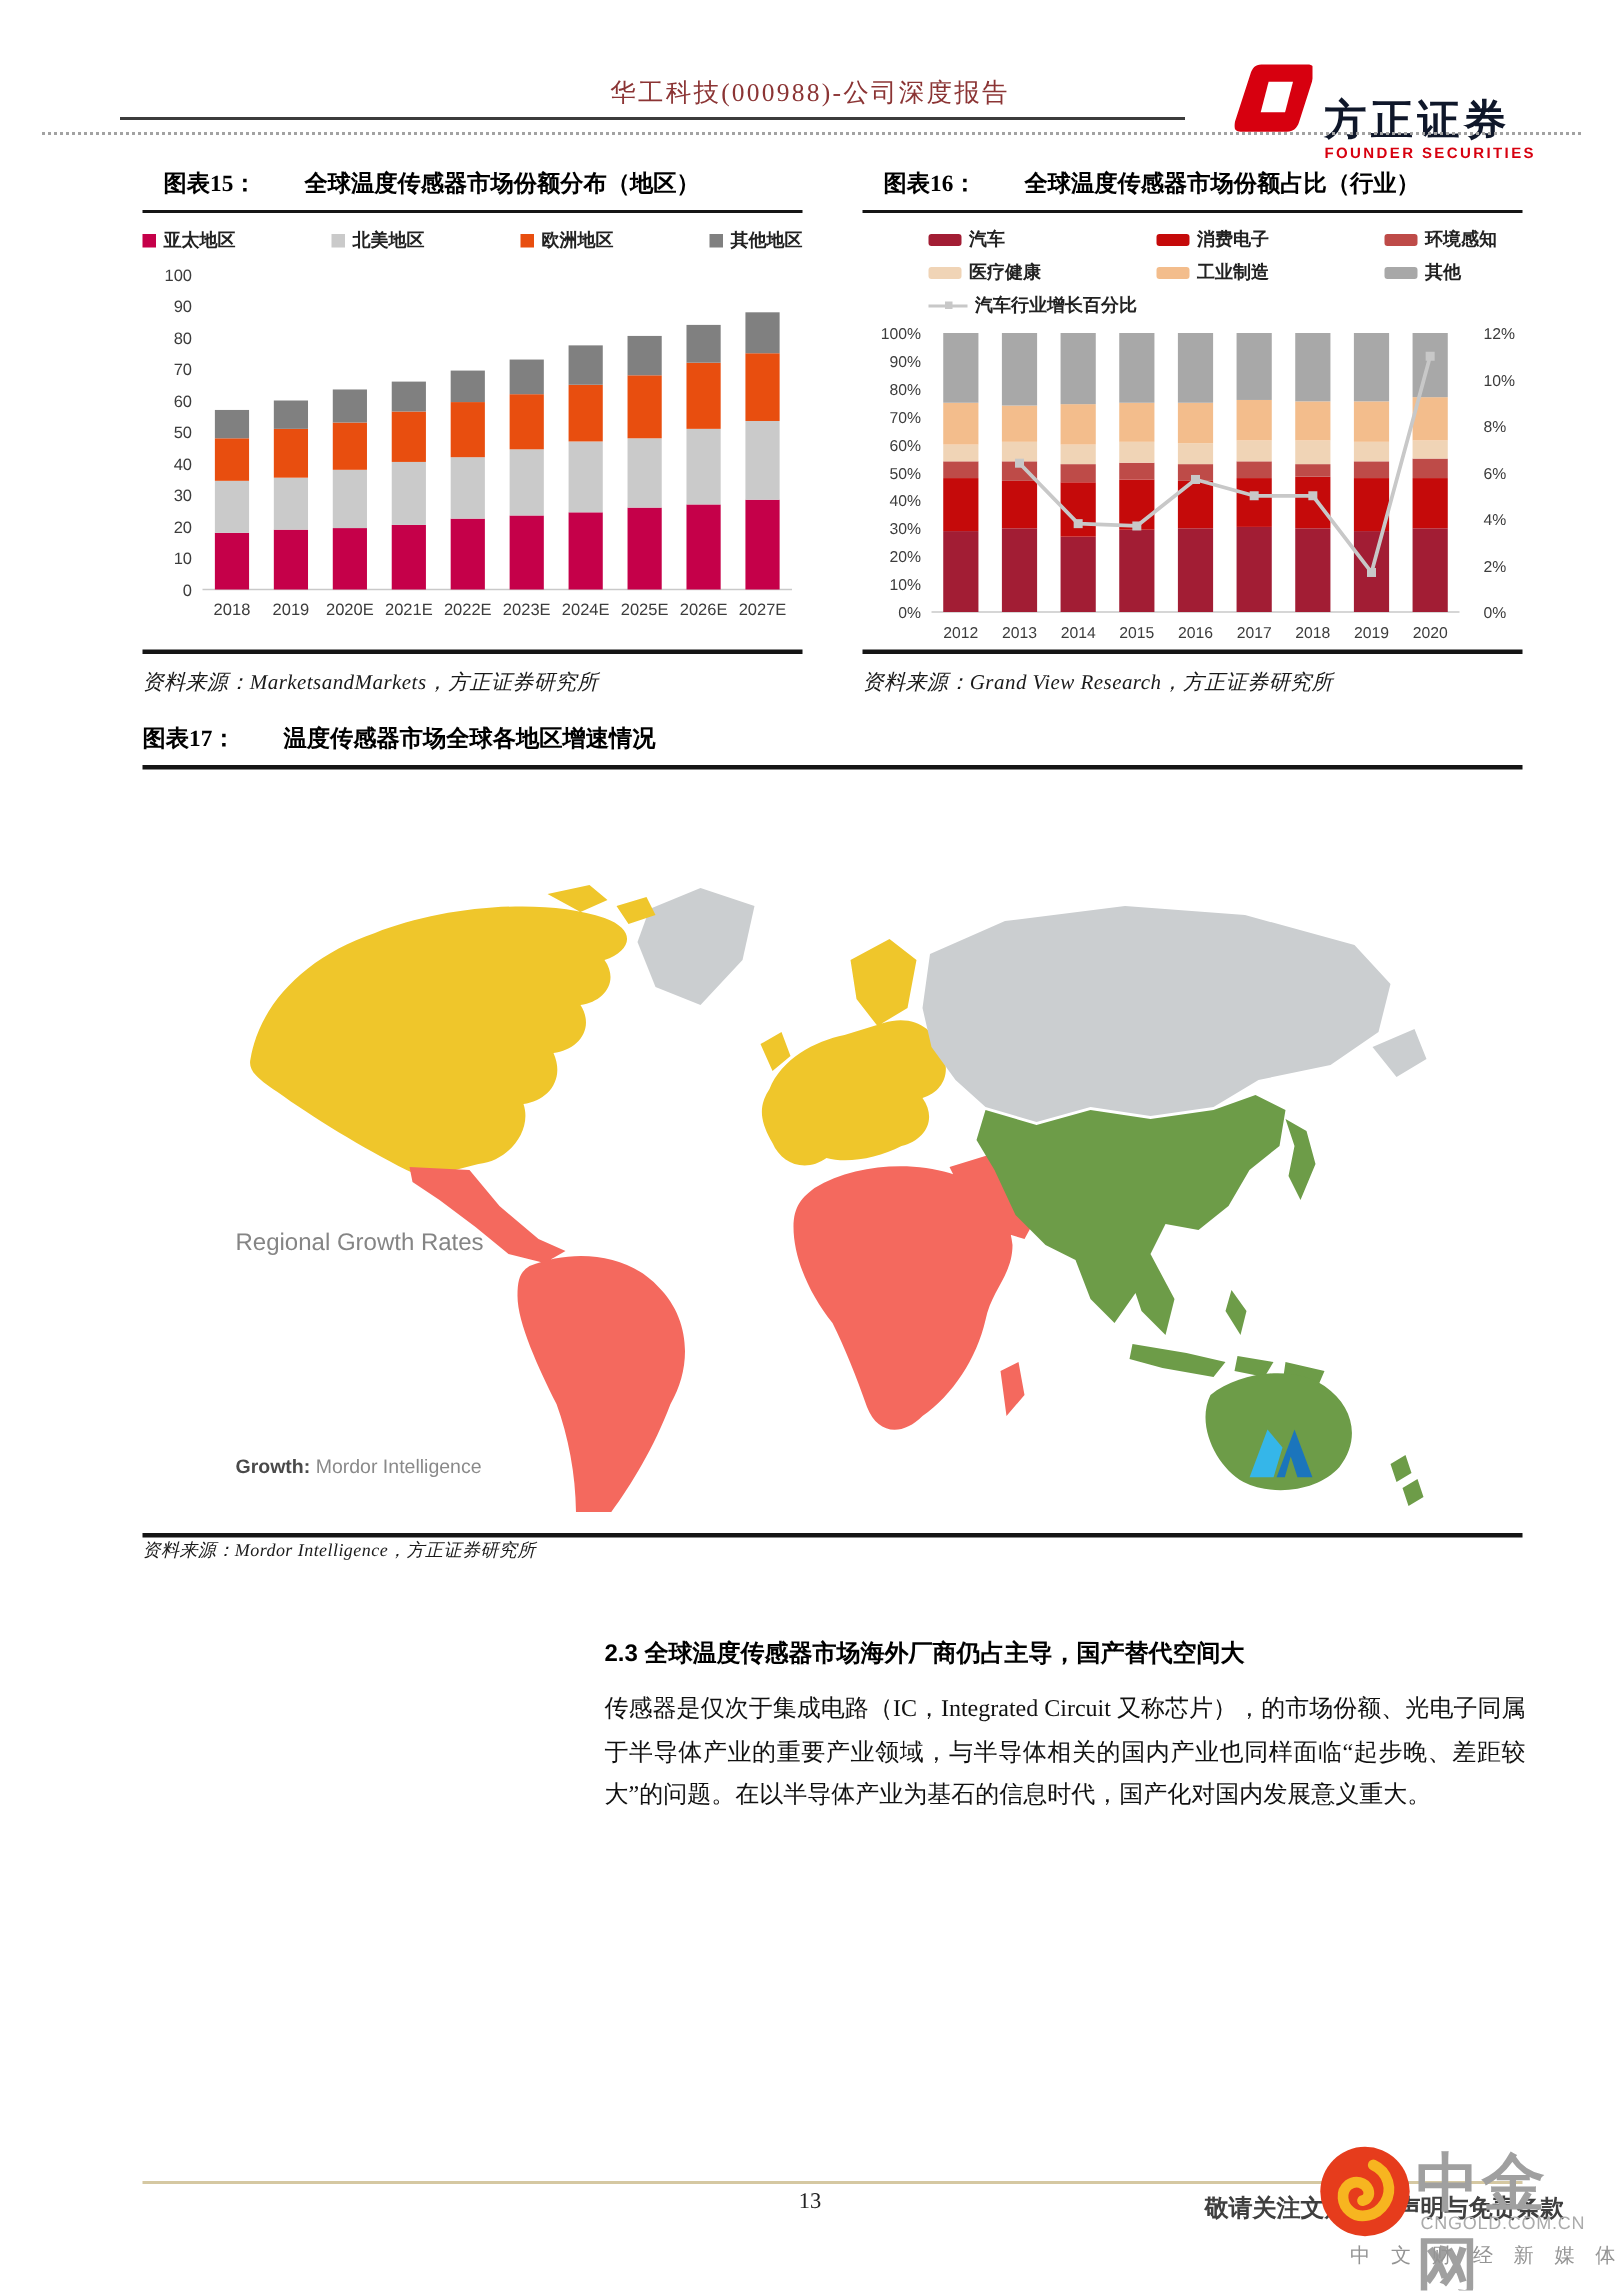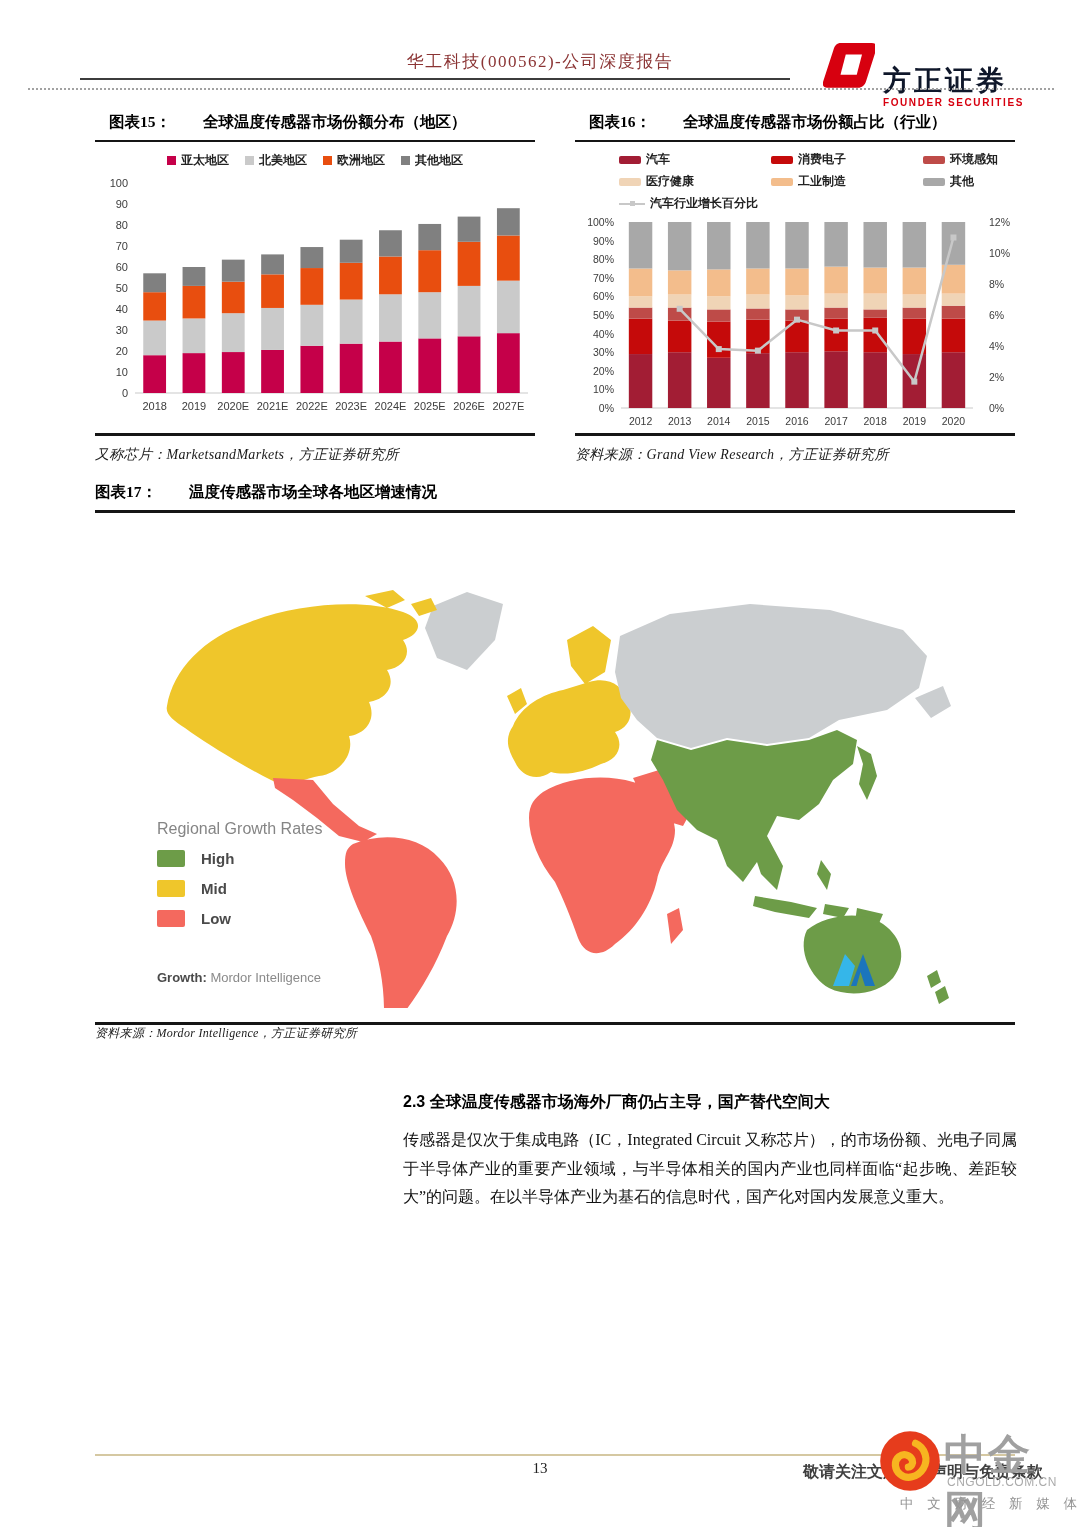--- a/index.html
+++ b/index.html
@@ -25,21 +25,21 @@
   .fig-src{margin-top:auto;border-top:3px solid #151515;padding-top:10px;
     font-family:"Liberation Serif",serif;font-style:italic;font-size:14px;color:#1a1a1a;letter-spacing:.3px;}
   .fig17-hd{position:absolute;top:482px;left:95px;width:920px;display:flex;
     font-family:"Liberation Serif",serif;font-weight:bold;font-size:15.5px;color:#000;
     padding-bottom:7px;border-bottom:3px solid #151515;}
   .fig17-hd .lbl{margin-right:32px;}
   .fig17-src{position:absolute;top:1022px;left:95px;width:920px;border-top:3px solid #151515;
     font-family:"Liberation Serif",serif;font-style:italic;font-size:12px;color:#1a1a1a;letter-spacing:.3px;}
 
   
-  .lg-row{display:flex;justify-content:center;gap:16px;margin:10px 0 2px;
+  .lg-row{display:flex;justify-content:space-between;gap:16px;margin:10px 0 2px;
     font-family:"Liberation Serif",serif;font-size:12px;font-weight:bold;color:#222;}
   .lg-grid{display:grid;grid-template-columns:152px 152px auto;row-gap:5px;margin:9px 0 4px 44px;
     font-family:"Liberation Serif",serif;font-size:12px;font-weight:bold;color:#222;}
   .lg-item{display:inline-flex;align-items:center;gap:5px;}
   .lg-sq{width:9px;height:9px;flex:none;}
   .lg-bar{width:22px;height:8px;border-radius:2px;flex:none;}
   .lg-line{width:26px;height:2px;flex:none;position:relative;}
   .lg-mark{position:absolute;left:11px;top:-2px;width:5px;height:5px;}
   svg text{font-family:"Liberation Sans",sans-serif;fill:#3c3c3c;}
 
@@ -76,21 +76,21 @@
   .wm-name{position:absolute;left:40px;top:-16px;font-size:42px;font-weight:bold;color:#a0a0a0;
     letter-spacing:2px;font-family:"Liberation Serif",serif;}
   .wm-domain{position:absolute;left:43px;top:32px;font-size:12px;color:#ababab;letter-spacing:.5px;}
   .wm-tag{position:absolute;left:-4px;top:52px;font-size:13.5px;color:#949494;letter-spacing:5px;white-space:nowrap;}
 </style>
 </head>
 <body>
 
 <div class="page">
 
-  <div class="hdr-title">华工科技(000562)-公司深度报告</div>
+  <div class="hdr-title">华工科技(000988)-公司深度报告</div>
   <div class="logo">
     <span>
       <svg width="52" height="48" viewBox="0 0 64 58">
         <path d="M22,2 L60,2 C65,2 67,5 65.5,10 L53,49 C51.5,54 48,57 43,57 L5,57 C0.5,57 -1.2,54 0.3,49 L13,10 C14.5,5 17,2 22,2 Z" fill="#d7000f"></path>
         <path d="M28,16 L48,16 L41.5,41 L21.5,41 Z" fill="#ffffff"></path>
       </svg>
     </span>
     <span class="logo-text">
       <span class="logo-cn">方正证券</span>
       <span class="logo-en">FOUNDER SECURITIES</span>
@@ -180,21 +180,21 @@
           <rect x="362.65299999999996" y="114.89999999999999" width="22.793999999999997" height="50.40000000000002" fill="#CACACA"></rect>
           <rect x="362.65299999999996" y="70.80000000000001" width="22.793999999999997" height="44.09999999999998" fill="#E84E0F"></rect>
           <rect x="362.65299999999996" y="45.599999999999994" width="22.793999999999997" height="25.200000000000017" fill="#808080"></rect>
           <text x="374.04999999999995" y="239" text-anchor="middle" font-size="11">2026E</text>
           <rect x="401.953" y="162.15" width="22.793999999999997" height="59.849999999999994" fill="#C50049"></rect>
           <rect x="401.953" y="109.64999999999999" width="22.793999999999997" height="52.500000000000014" fill="#CACACA"></rect>
           <rect x="401.953" y="64.5" width="22.793999999999997" height="45.14999999999999" fill="#E84E0F"></rect>
           <rect x="401.953" y="37.19999999999999" width="22.793999999999997" height="27.30000000000001" fill="#808080"></rect>
           <text x="413.34999999999997" y="239" text-anchor="middle" font-size="11">2027E</text>
         </svg>
-      <div class="fig-src">又称芯片：MarketsandMarkets，方正证券研究所</div>
+      <div class="fig-src">资料来源：MarketsandMarkets，方正证券研究所</div>
     </div>
     <div class="fig">
       <div class="fig-hd">
         <span class="lbl">图表16：</span>
         <span>全球温度传感器市场份额占比（行业）</span>
       </div>
       <div class="lg-grid" id="fig16-legend">
           <span class="lg-item">
             <span class="lg-bar" style="background: rgb(162, 29, 52);"></span>
             <span>汽车</span>
@@ -334,34 +334,20 @@
         <path d="M52,128 C58,92 88,60 135,44 C180,26 248,20 288,34 C310,42 306,56 288,62 C298,76 288,90 272,92 C282,108 270,122 254,124 C262,142 250,156 234,158 C240,176 224,196 204,198 C186,202 170,210 156,202 C128,188 92,166 70,150 C58,142 50,136 52,128 Z M250,18 L278,12 L290,22 L272,30 Z M296,26 L316,20 L322,32 L304,38 Z" fill="#EFC62B"></path>
         <path d="M158,200 L198,202 L218,226 L244,248 L262,256 L248,264 L224,258 L202,240 L178,222 L160,210 Z M238,266 C268,254 304,258 324,280 C346,302 346,334 332,358 C320,390 302,418 288,436 C280,448 270,446 269,432 C269,406 264,380 256,358 C244,334 230,304 230,286 C230,274 232,270 238,266 Z" fill="#F4695E"></path>
         <path d="M398,148 C406,128 428,116 448,112 L474,104 C494,98 508,108 512,122 C520,136 514,150 500,154 C510,168 502,182 486,186 C470,194 450,198 436,194 C422,204 406,198 400,184 C392,170 390,160 398,148 Z M452,62 L478,48 L496,62 L490,94 L470,106 L456,88 Z M392,118 L406,110 L412,126 L400,136 Z" fill="#EFC62B"></path>
         <path d="M505,58 L555,36 L635,26 L715,32 L788,52 L812,78 L804,110 L772,132 L724,142 L694,160 L652,166 L612,160 L576,170 L542,160 L522,142 L506,120 L500,94 Z M800,120 L828,108 L836,128 L816,140 Z" fill="#CBCED0"></path>
         <path d="M428,214 C454,198 492,196 518,204 C544,212 558,230 560,252 C560,272 546,282 542,302 C536,328 520,352 500,366 C486,380 470,378 463,360 C456,340 448,320 440,304 C424,284 414,260 414,240 C414,226 420,220 428,214 Z M552,336 L564,330 L568,352 L556,366 Z M518,200 L544,192 L566,202 L580,226 L568,248 L548,242 L530,224 Z" fill="#F4695E"></path>
         <path d="M542,162 L576,172 L612,162 L652,168 L694,162 L722,152 L742,162 L738,186 L718,202 L704,226 L684,242 L662,238 L652,258 L668,288 L662,312 L646,296 L642,284 L628,304 L612,288 L602,262 L582,252 L562,232 L548,202 L536,182 Z M742,168 L756,176 L762,198 L752,222 L744,206 L748,186 Z M706,282 L716,296 L712,312 L702,296 Z M640,318 L676,324 L702,330 L694,340 L660,334 L638,328 Z M710,326 L734,330 L728,340 L708,336 Z M742,330 L768,336 L762,350 L740,344 Z" fill="#6D9C48"></path>
         <path d="M692,352 C712,336 748,332 768,346 C788,360 792,382 778,400 C764,416 734,420 714,410 C696,400 682,372 692,352 Z M812,398 L822,392 L826,404 L816,410 Z M820,414 L830,408 L834,420 L824,426 Z" fill="#6D9C48"></path>
       </svg>
     <div class="map-legend">
       <div class="map-legend-title">Regional Growth Rates</div>
-      <div id="map-legend-items">
-          <div class="ml-item">
-            <span class="ml-sw" style="background: rgb(109, 156, 72);"></span>
-            <span class="ml-lb">High</span>
-          </div>
-          <div class="ml-item">
-            <span class="ml-sw" style="background: rgb(239, 198, 43);"></span>
-            <span class="ml-lb">Mid</span>
-          </div>
-          <div class="ml-item">
-            <span class="ml-sw" style="background: rgb(244, 105, 94);"></span>
-            <span class="ml-lb">Low</span>
-          </div>
-        </div>
     </div>
     <div class="map-src">
       <span class="b">Growth:</span>
       <span class="n">Mordor Intelligence</span>
     </div>
     <span class="mordor">
       <svg width="46" height="34" viewBox="0 0 46 34">
         <path d="M2,34 L14,2 L24,14 L18,34 Z" fill="#35b6e9"></path>
         <path d="M20,34 L32,2 L44,34 L34,34 L29.5,20 L25.5,34 Z" fill="#1b75bc"></path>
       </svg>

